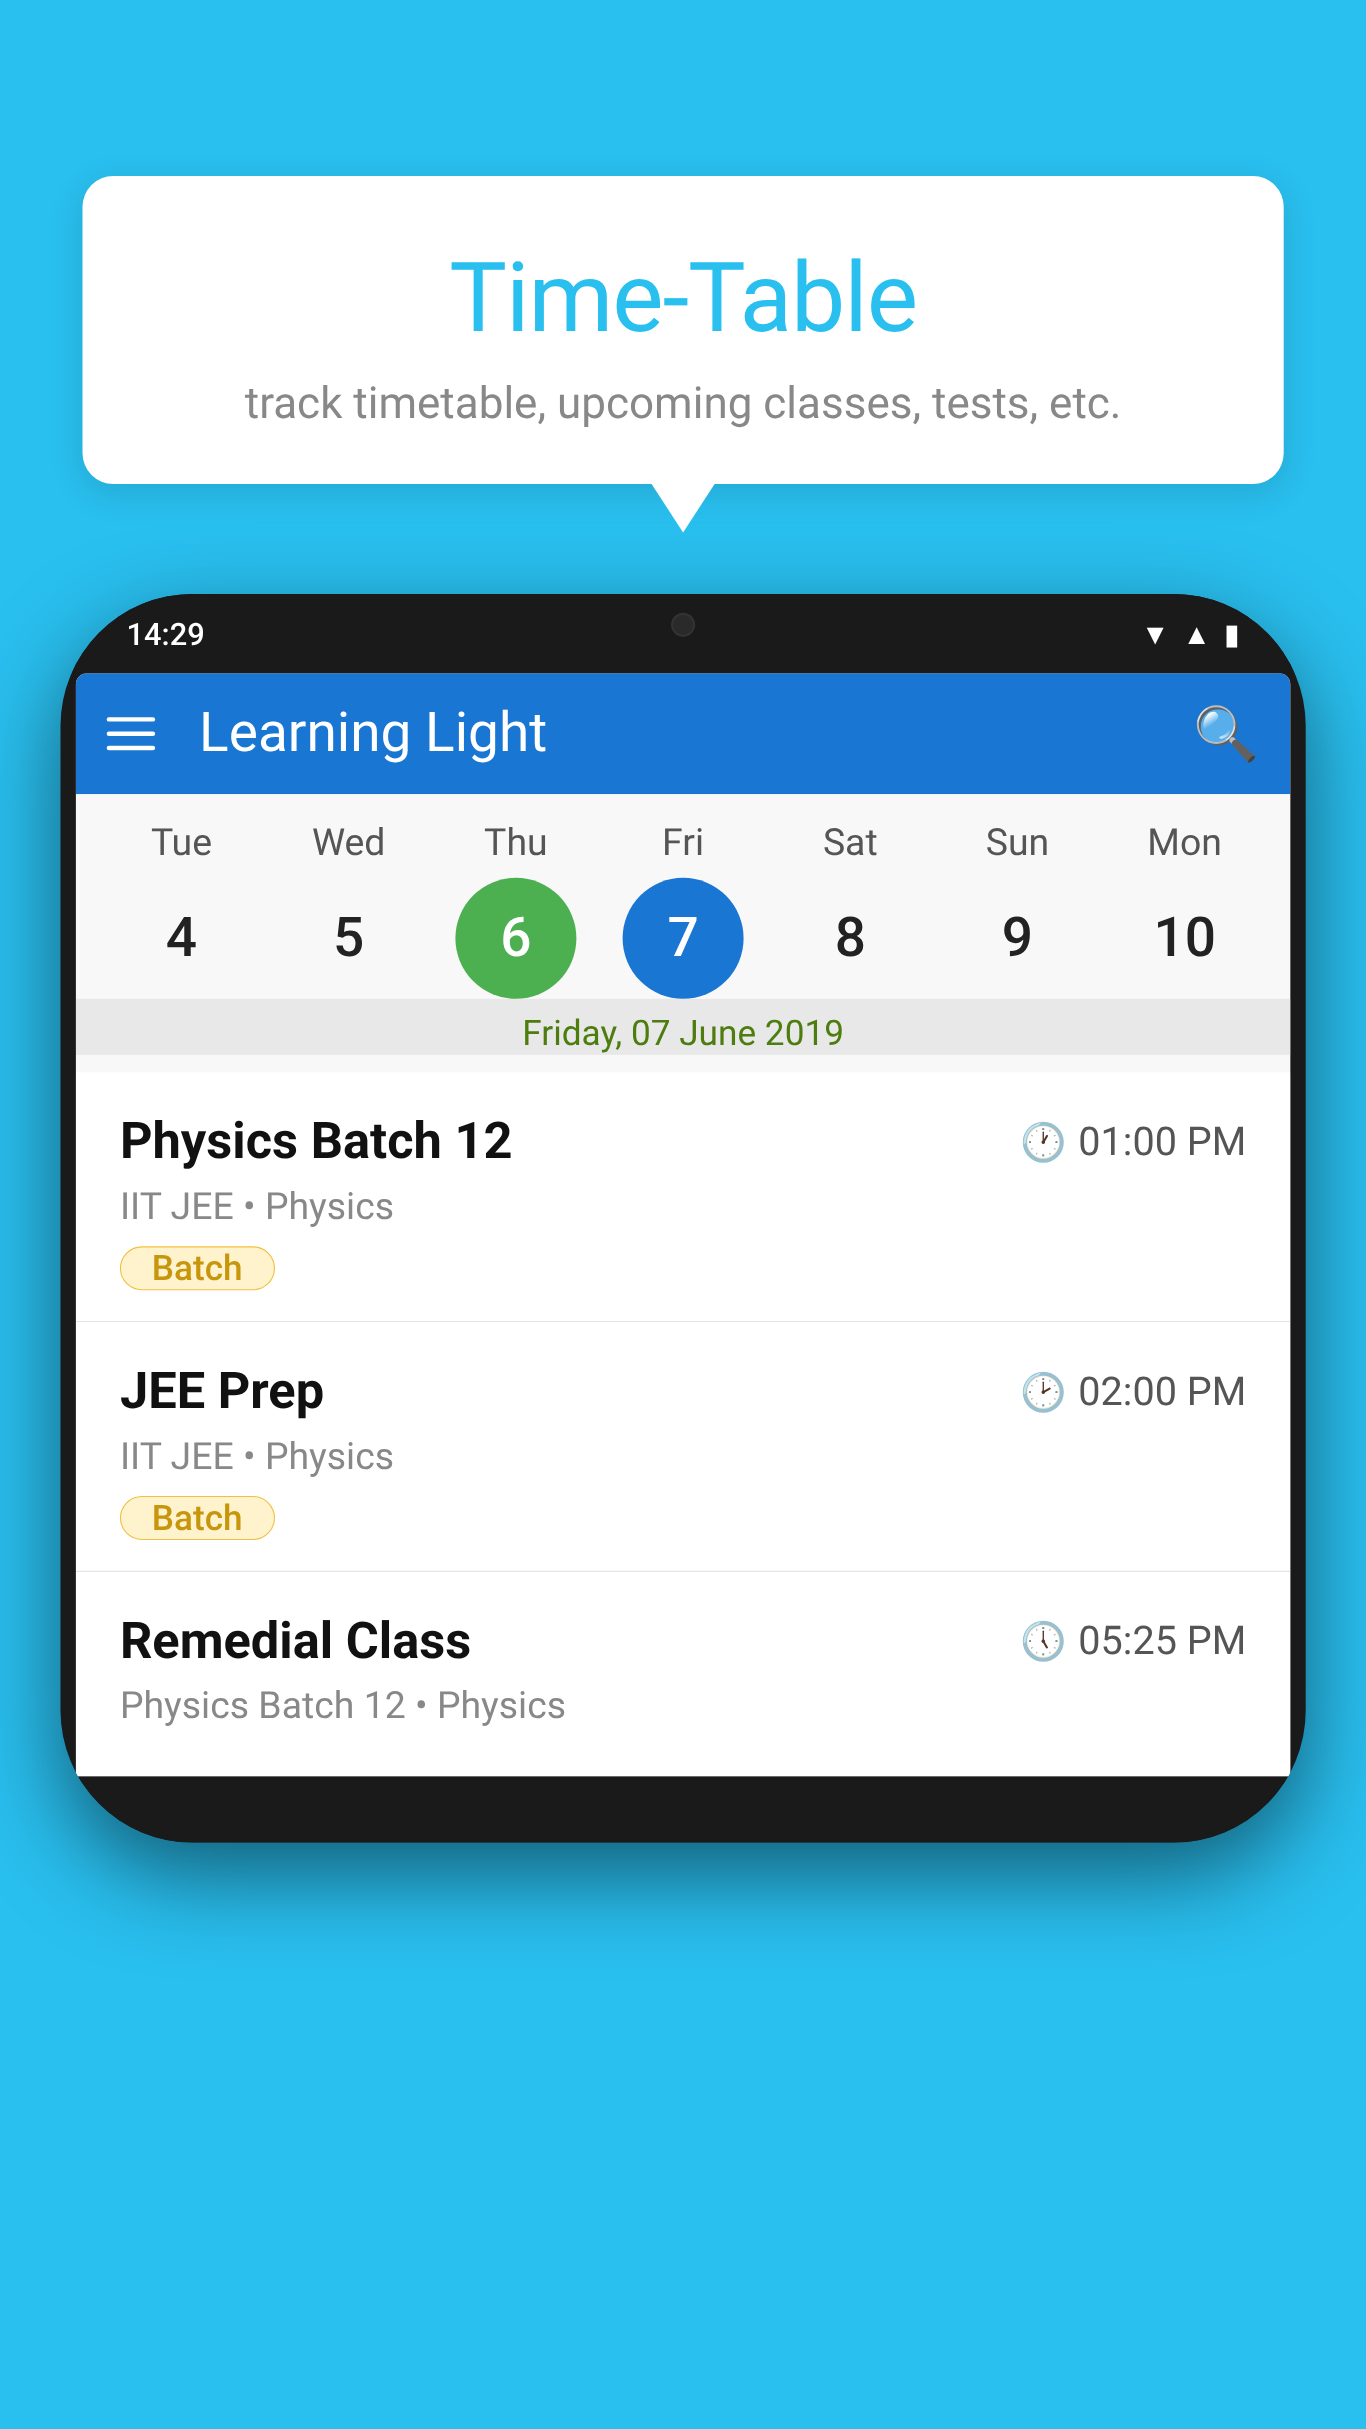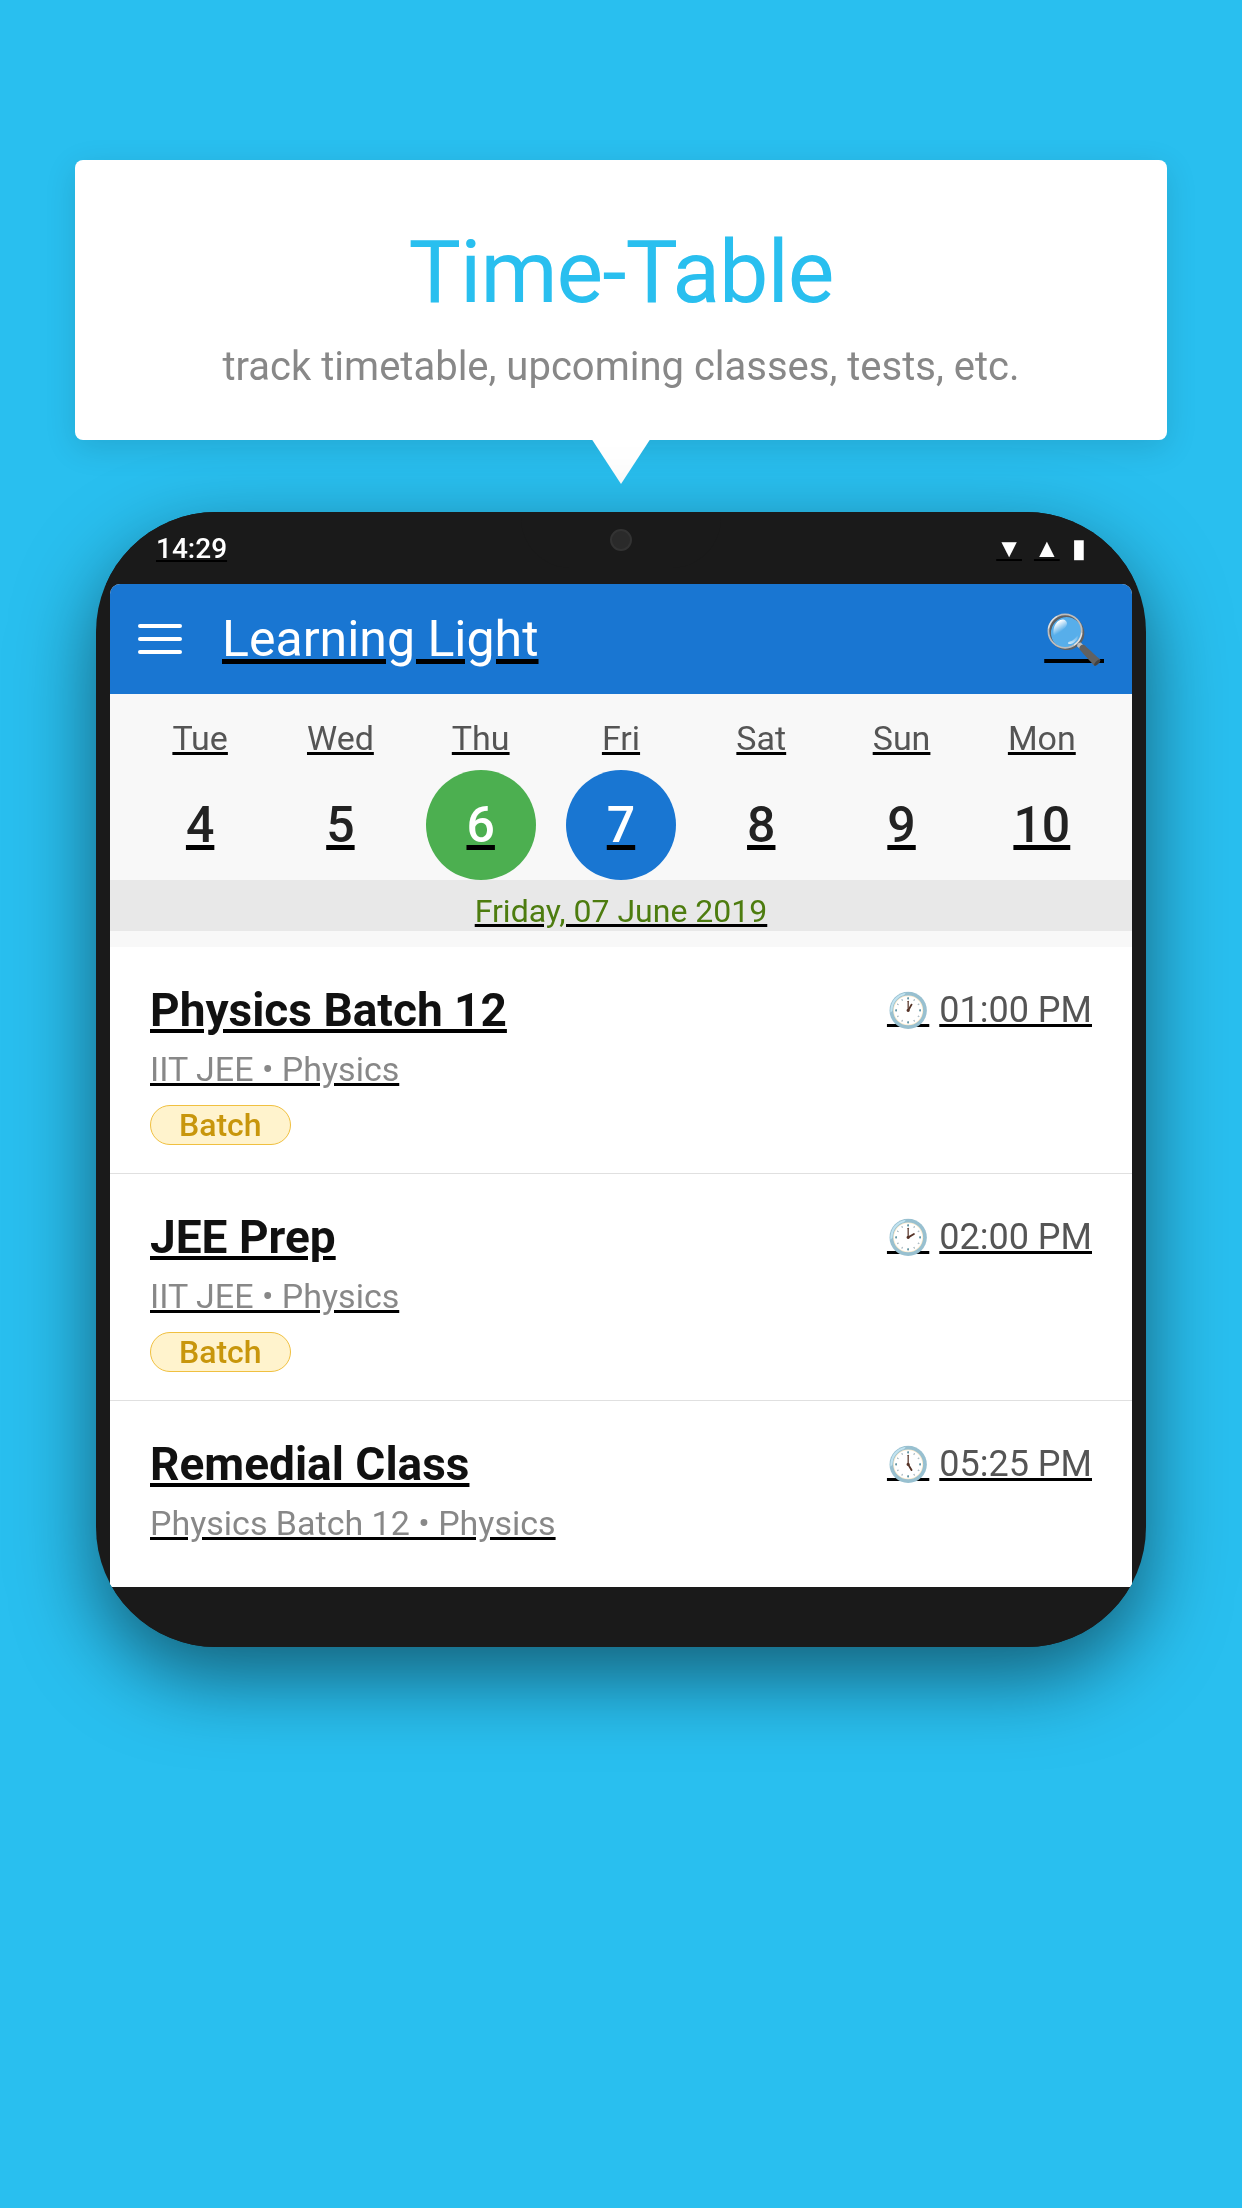--- a/index.html
+++ b/index.html
@@ -14,21 +14,21 @@
       position: relative;
     }
 
     
     .tooltip-card {
       position: absolute;
       top: 160px;
       left: 75px;
       right: 75px;
       background: #fff;
-      border-radius: 8px;
+      border-radius: 28px;
       padding: 60px 50px 50px;
       text-align: center;
       box-shadow: 0 8px 32px rgba(0,0,0,0.12);
     }
 
     .tooltip-card::after {
       content: '';
       position: absolute;
       bottom: -44px;
       left: 50%;
@@ -48,25 +48,24 @@
 
     .tooltip-subtitle {
       font-size: 40px;
       color: #888;
       font-weight: 400;
     }
 
     
     .phone-wrapper {
       position: absolute;
-      top: 512px;
+      top: 540px;
       left: 50%;
       transform: translateX(-50%);
-      width: 1050px;
-      text-decoration: underline;
+      width: 1132px;
     }
 
     .phone-frame {
       width: 100%;
       background: #1a1a1a;
       border-radius: 120px;
       padding: 0;
       box-shadow: 0 30px 80px rgba(0,0,0,0.5);
       overflow: hidden;
       position: relative;

